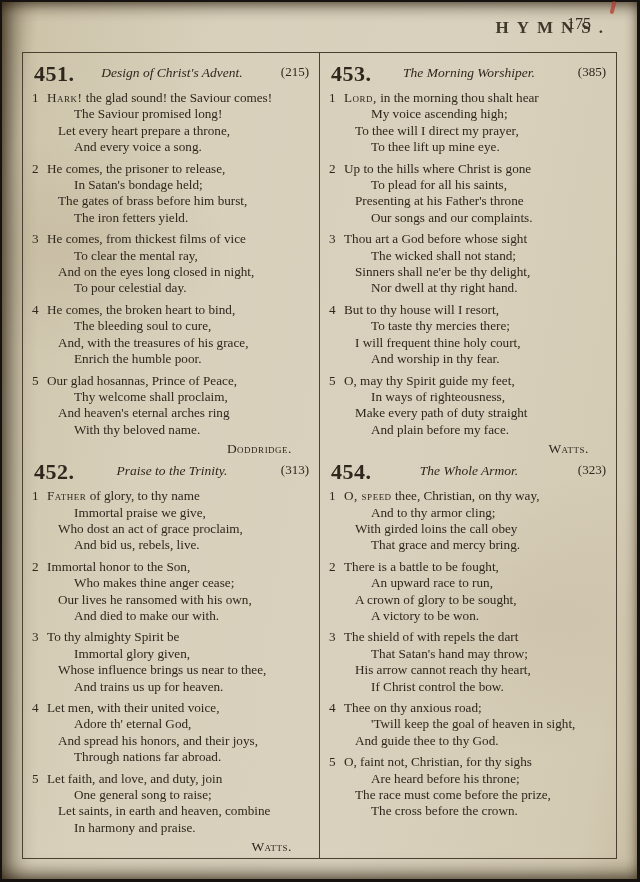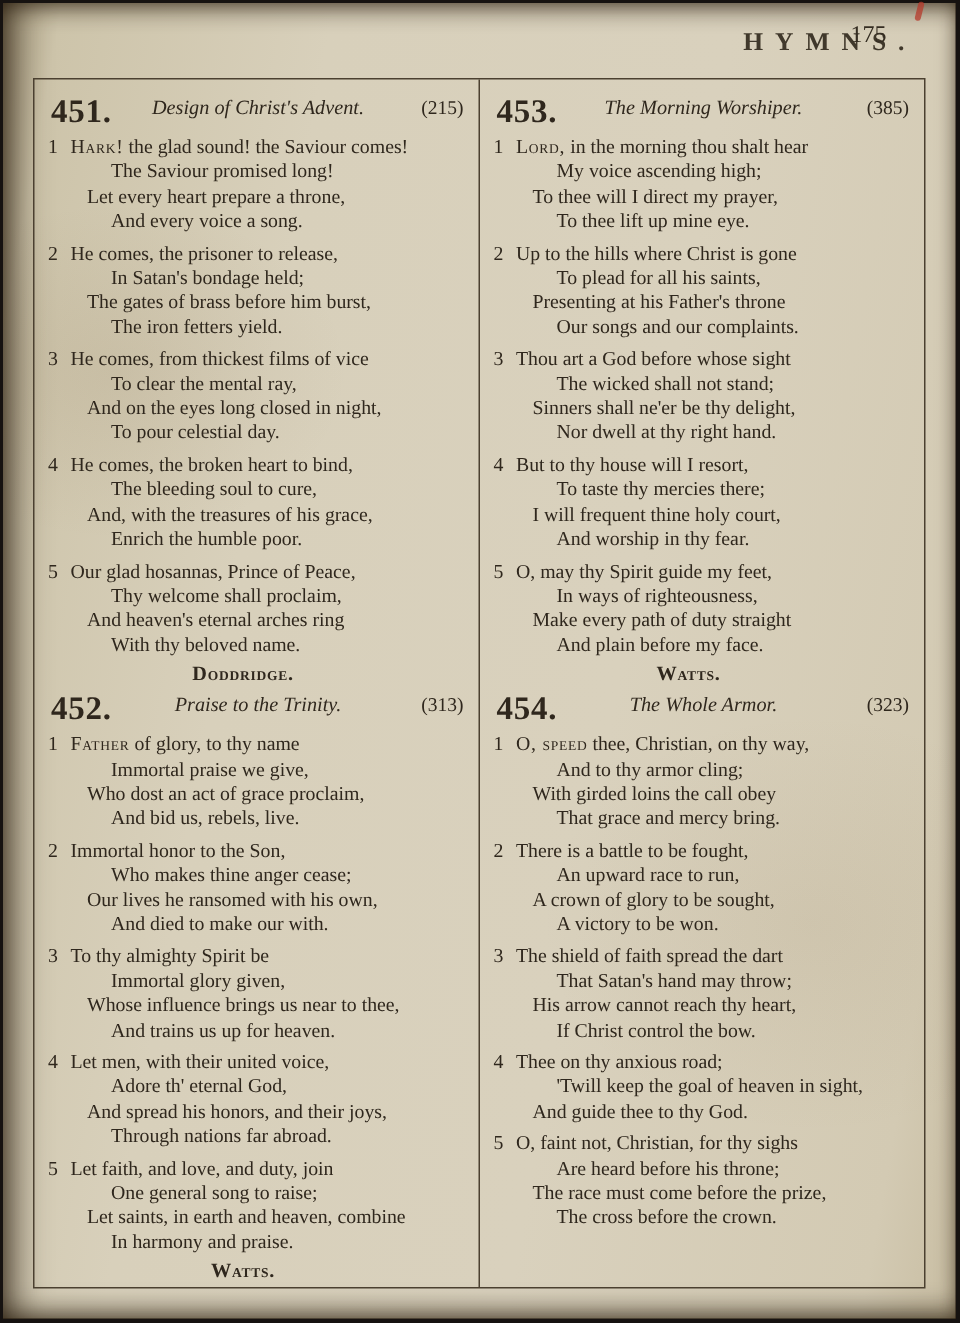--- a/index.html
+++ b/index.html
@@ -44,22 +44,22 @@
   .verse{
     position:relative;padding-left:15px;margin-bottom:5px;
     font-size:13.2px;line-height:16.4px;
   }
   .v-num{position:absolute;left:0;top:0;}
   .v-line{padding-left:11px;white-space:nowrap;}
   .v-line:nth-child(even){padding-left:27px;}
   .v-line:first-child{padding-left:0;}
   .sc{font-variant:small-caps;letter-spacing:.5px;}
   .author{
-    text-align:center;padding-right:20px;font-variant:small-caps;
-    font-size:13.5px;letter-spacing:.5px;margin:-2px 0 4px;font-weight:bold;
+    text-align:right;padding-right:20px;font-variant:small-caps;
+    font-size:13.5px;letter-spacing:.5px;margin:-2px 0 4px;
   }
 </style>
 </head>
 <body>
 
 <div class="page">
   <div class="red-mark"></div>
   <div class="header">
     <div class="header-title">HYMNS.</div>
     <div class="page-number">175</div>
@@ -231,21 +231,21 @@
             <div class="v-lines">
               <div class="v-line">There is a battle to be fought,</div>
               <div class="v-line">An upward race to run,</div>
               <div class="v-line">A crown of glory to be sought,</div>
               <div class="v-line">A victory to be won.</div>
             </div>
           </div>
           <div class="verse">
             <span class="v-num">3</span>
             <div class="v-lines">
-              <div class="v-line">The shield of faith spread the dart</div>
+              <div class="v-line">The shield of with repels the dart</div>
               <div class="v-line">That Satan's hand may throw;</div>
               <div class="v-line">His arrow cannot reach thy heart,</div>
               <div class="v-line">If Christ control the bow.</div>
             </div>
           </div>
           <div class="verse">
             <span class="v-num">4</span>
             <div class="v-lines">
               <div class="v-line">Thee on thy anxious road;</div>
               <div class="v-line">'Twill keep the goal of heaven in sight,</div>

